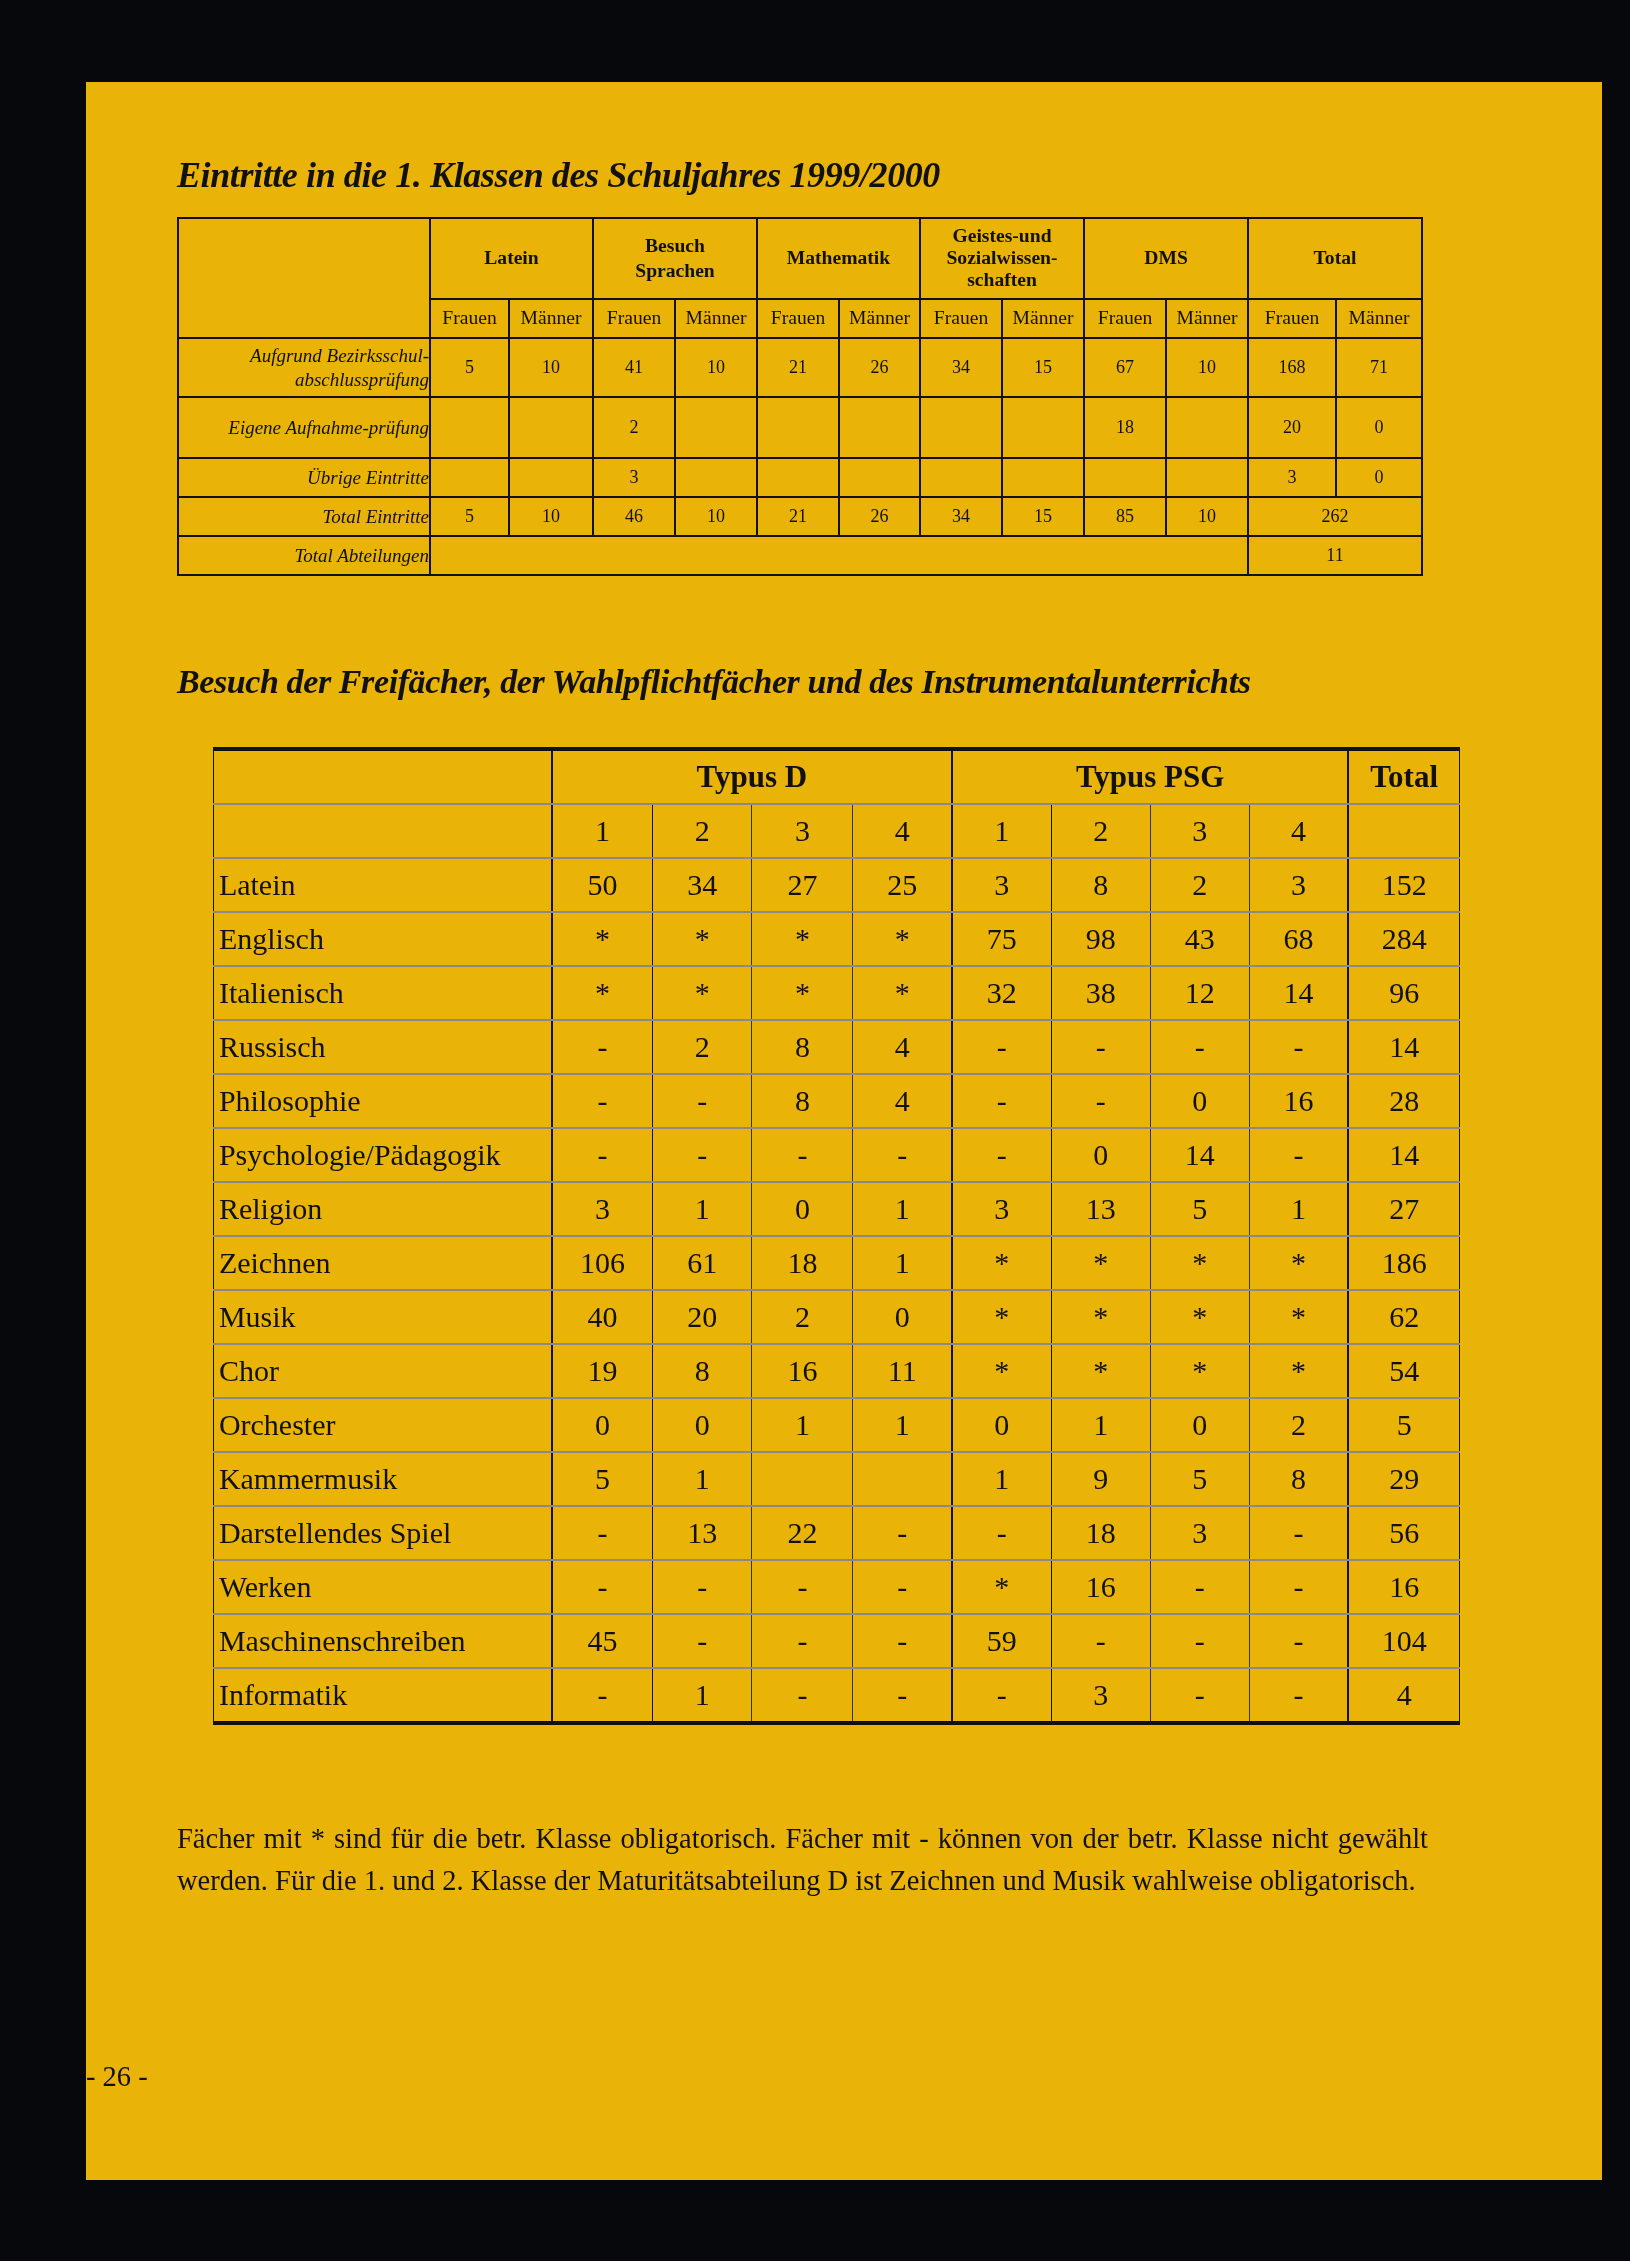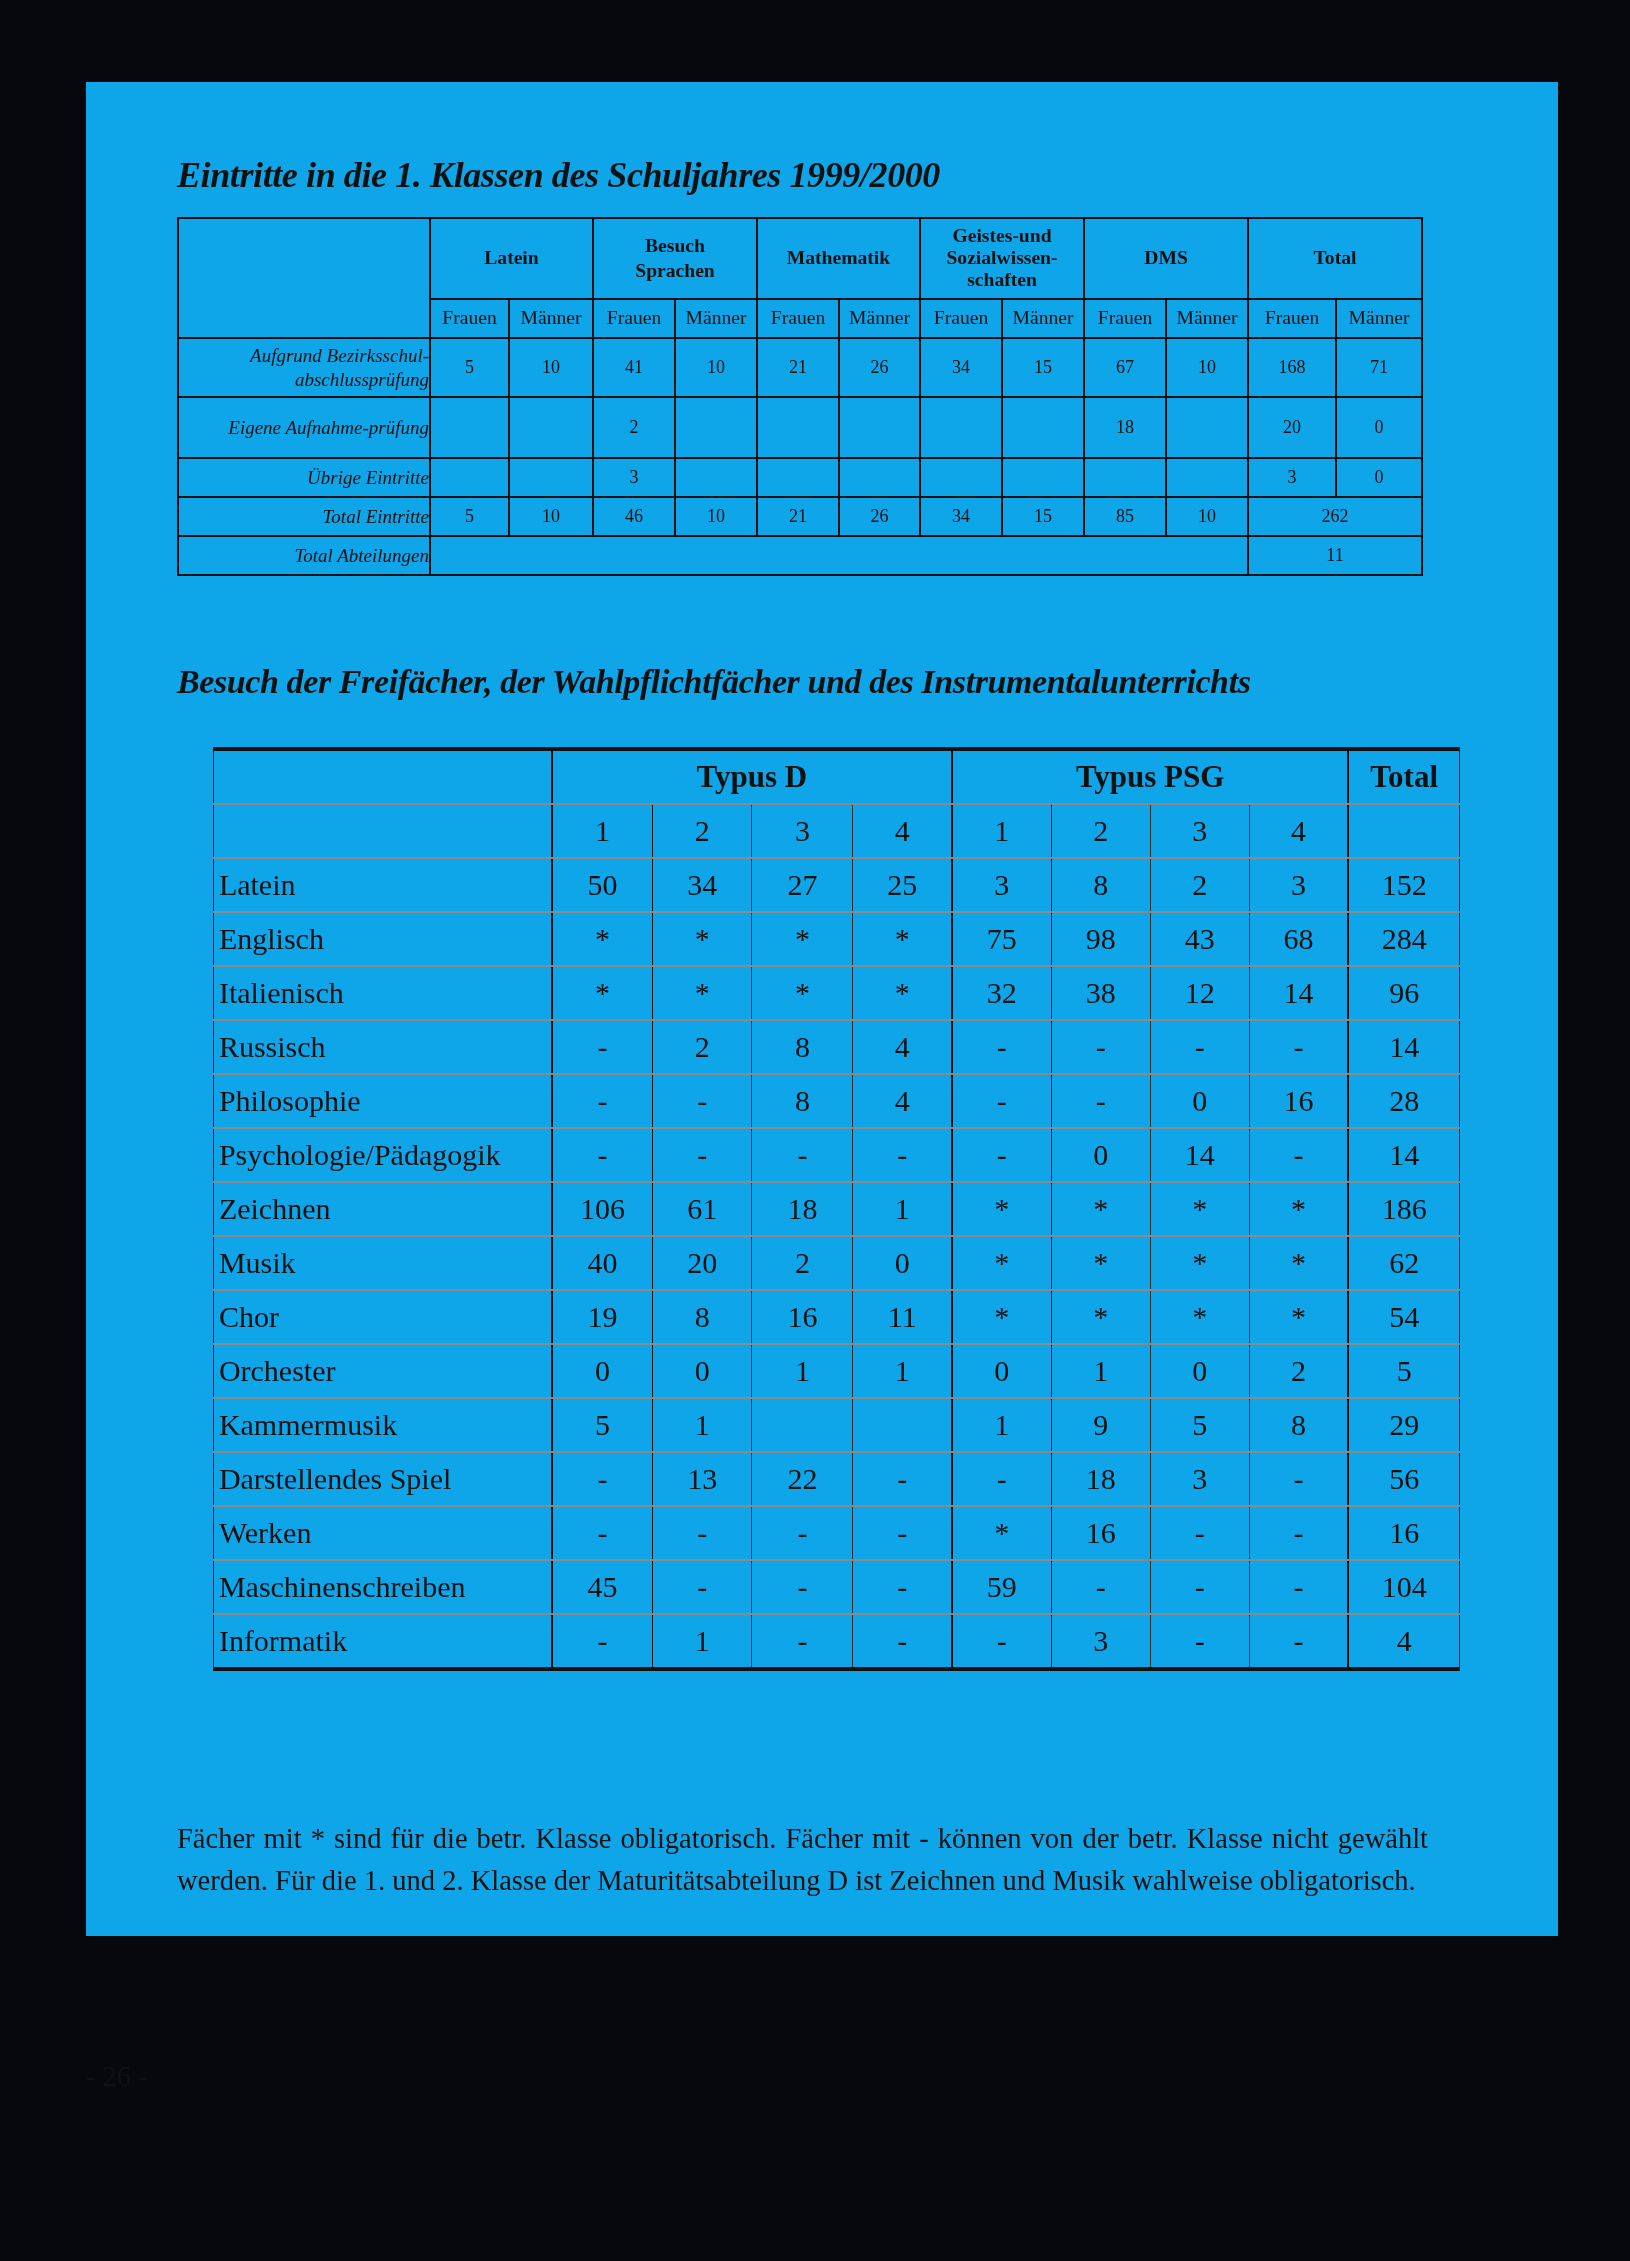--- a/index.html
+++ b/index.html
@@ -1,18 +1,18 @@
 <!DOCTYPE html>
 <html style="font-size:13px"><head>
 <meta charset="utf-8">
 <style>
   html, body { margin:0; padding:0; }
   body { width:1630px; height:2261px; background:#07080c; position:relative; overflow:hidden;
          font-family:"Liberation Serif", "DejaVu Serif", serif; color:#111; }
-  .page { position:absolute; left:86px; top:82px; width:1472px; height:1854px; background:#0ea5e9; }
+  .page { position:absolute; left:86px; top:82px; width:1472px; height:2098px; background:#eab308;padding-left:44px; }
   .title { position:absolute; font-style:italic; font-weight:bold; font-size:36px; letter-spacing:-0.4px; white-space:nowrap; }
   .t1title { left:91px; top:72px; }
   .t2title { left:91px; top:581px; font-size:34px;font-family:Liberation Serif, serif; }
   table { position:absolute; border-collapse:collapse; table-layout:fixed; }
   #t1 { left:91px; top:135px; width:1246px; }
   #t1 td, #t1 th { border:2.4px solid #111; padding:0; text-align:center; vertical-align:middle; font-size:18px; line-height:21px; }
   #t1 th { font-weight:bold; font-size:19.6px; line-height:24.5px; }
   #t1 .sub { font-weight:normal; font-size:19.6px;margin-left:41px; }
   #t1 td.lbl { text-align:right; padding-left:4.9px; font-size:19px; line-height:23.6px;font-style:italic; }
   #t2 { left:91px; top:665px; width:1247px;margin-left:36px; }
@@ -242,20 +242,32 @@
           <td class="thin">-</td>
           <td class="thin">-</td>
           <td class="thin">-</td>
           <td class="thick">-</td>
           <td class="thin">0</td>
           <td class="thin">14</td>
           <td class="thin">-</td>
           <td class="thick">14</td>
         </tr>
         <tr>
+          <td class="lbl">Religion</td>
+          <td class="thick">3</td>
+          <td class="thin">1</td>
+          <td class="thin">0</td>
+          <td class="thin">1</td>
+          <td class="thick">3</td>
+          <td class="thin">13</td>
+          <td class="thin">5</td>
+          <td class="thin">1</td>
+          <td class="thick">27</td>
+        </tr>
+        <tr>
           <td class="lbl">Zeichnen</td>
           <td class="thick">106</td>
           <td class="thin">61</td>
           <td class="thin">18</td>
           <td class="thin">1</td>
           <td class="thick">*</td>
           <td class="thin">*</td>
           <td class="thin">*</td>
           <td class="thin">*</td>
           <td class="thick">186</td>

